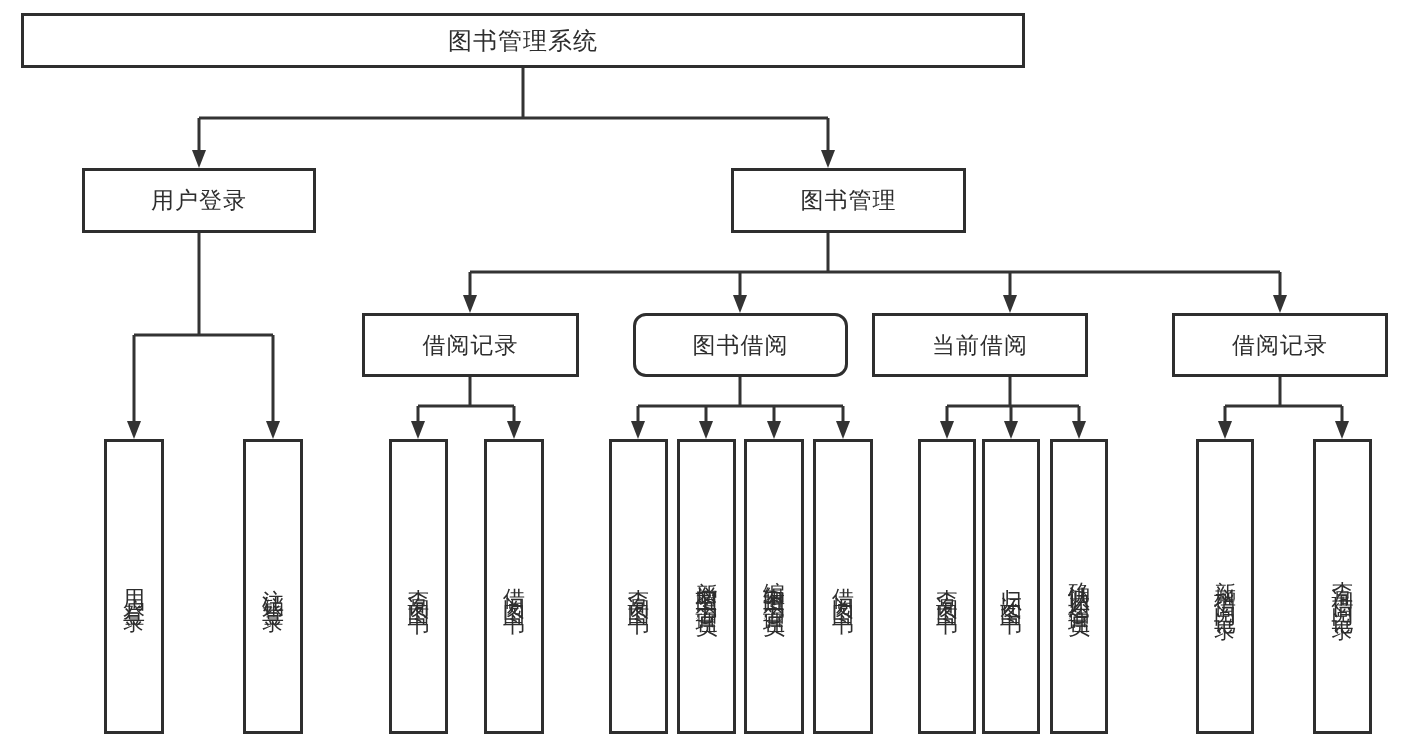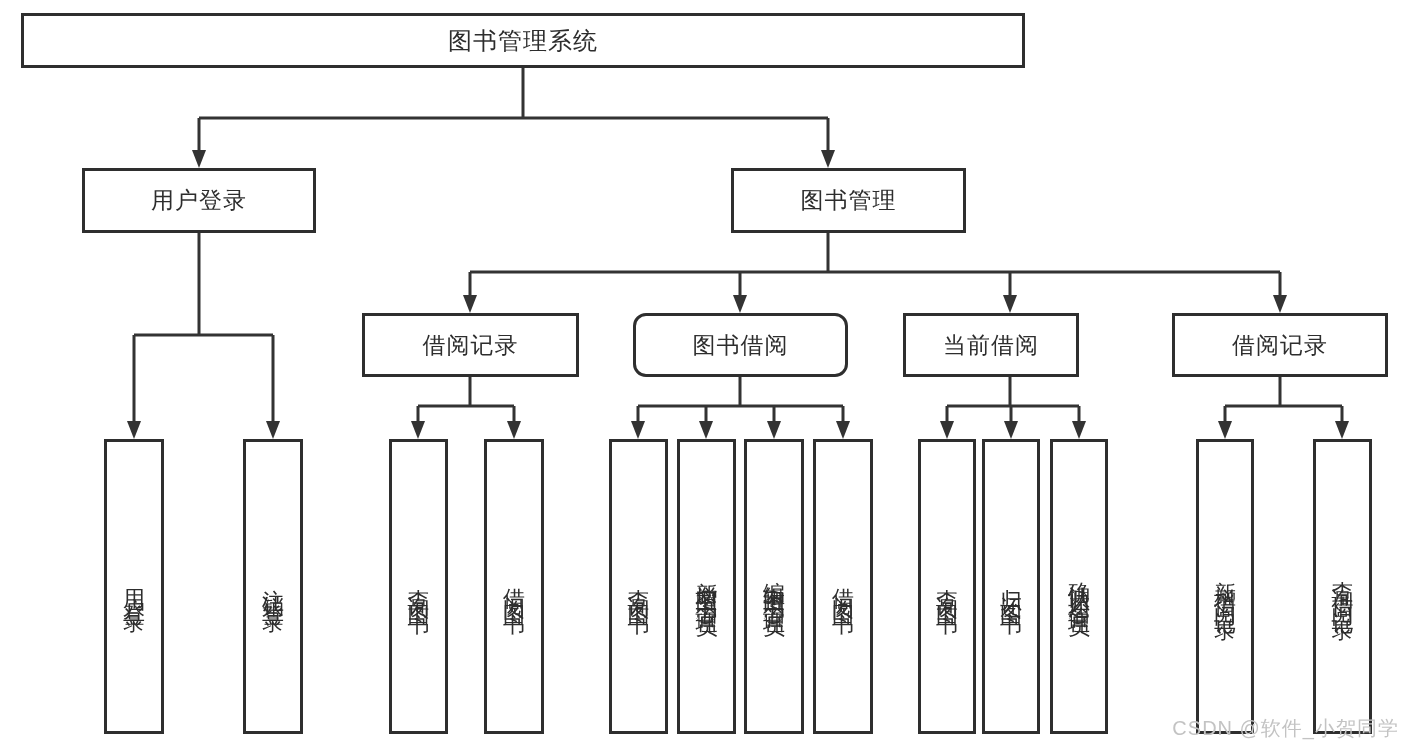--- a/index.html
+++ b/index.html
@@ -124,21 +124,21 @@
   <div class="node hnode" style="left:711px; top:168px; width:235px; height:65px;margin-left:20px;">
     <span>图书管理</span>
   </div>
 
   <div class="node hnode" style="left:362px; top:313px; width:217px; height:64px;">
     <span>借阅记录</span>
   </div>
   <div class="node hnode" style="left:633px; top:313px; width:215px; height:64px;border-radius:13px;">
     <span>图书借阅</span>
   </div>
-  <div class="node hnode" style="left:903px; top:313px; width:176px; height:64px;justify-content:center;">
+  <div class="node hnode" style="left:872px; top:313px; width:216px; height:64px;justify-content:center;">
     <span>当前借阅</span>
   </div>
   <div class="node hnode" style="left:1172px; top:313px; width:216px; height:64px;">
     <span>借阅记录</span>
   </div>
 
   <div class="node vnode" style="left:104px; top:439px; width:60px; height:295px;">
     <span class="vlabel">用户登录</span>
   </div>
   <div class="node vnode" style="left:243px; top:439px; width:60px; height:295px;">
@@ -175,15 +175,14 @@
     <span class="vlabel long">确认归还（管理员）</span>
   </div>
 
   <div class="node vnode" style="left:1196px; top:439px; width:58px; height:295px;">
     <span class="vlabel">新增借阅记录</span>
   </div>
   <div class="node vnode" style="left:1313px; top:439px; width:59px; height:295px;">
     <span class="vlabel">查询借阅记录</span>
   </div>
 
-  <div class="watermark">CSDN @软件_小贺同学</div>
 
 </div>
 
 </body></html>

